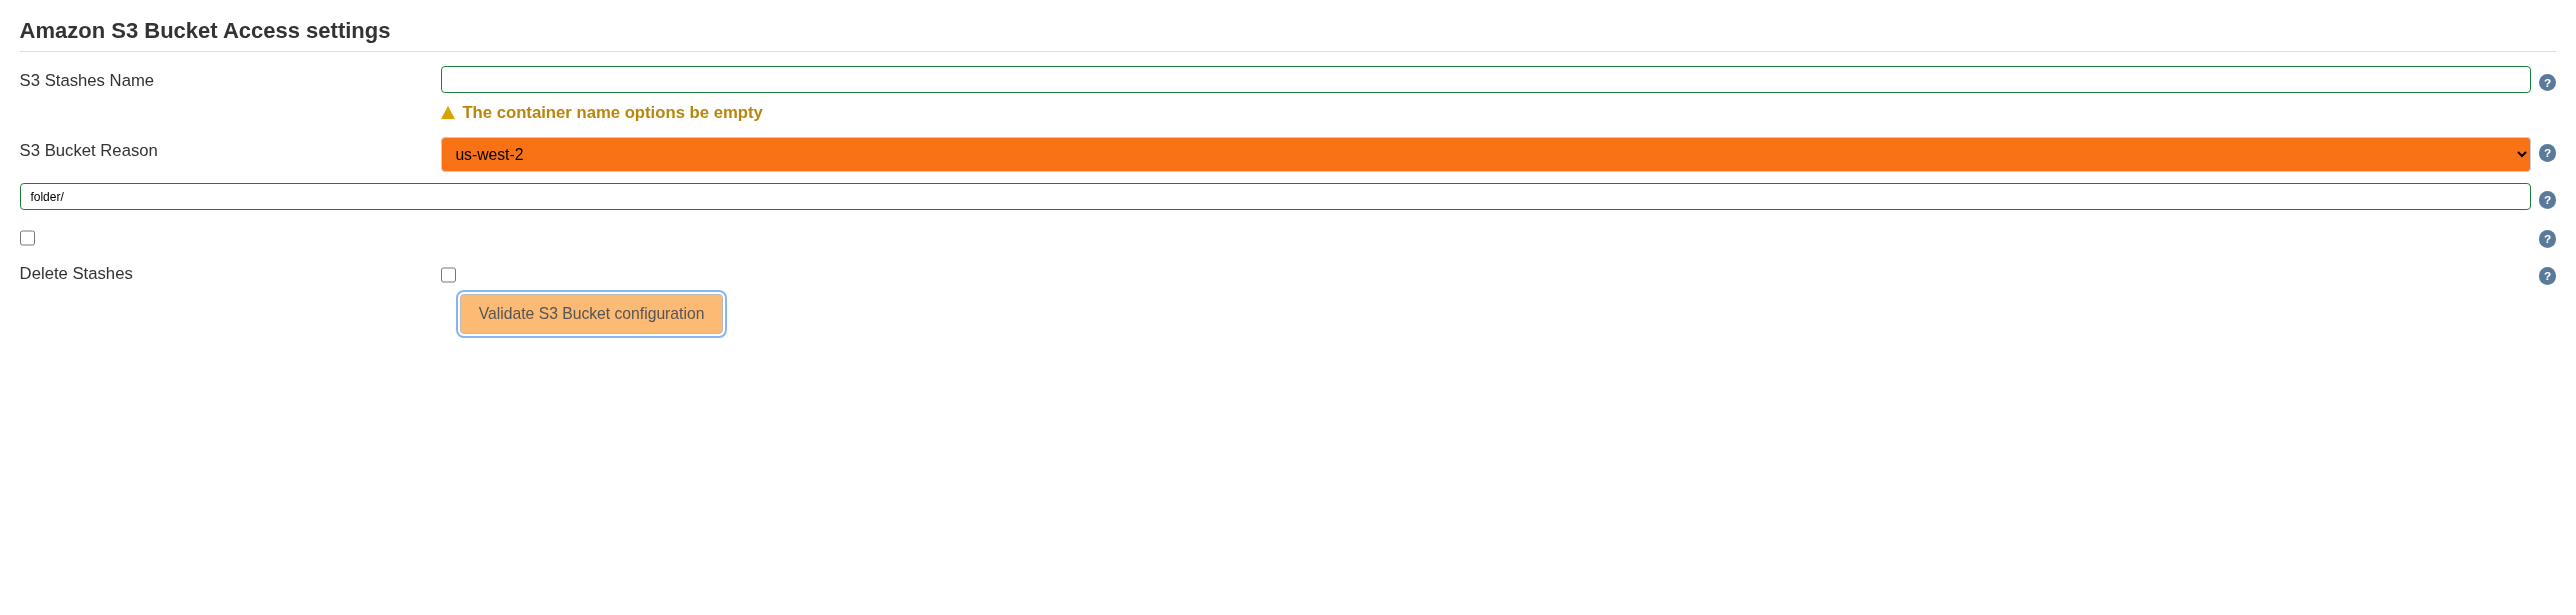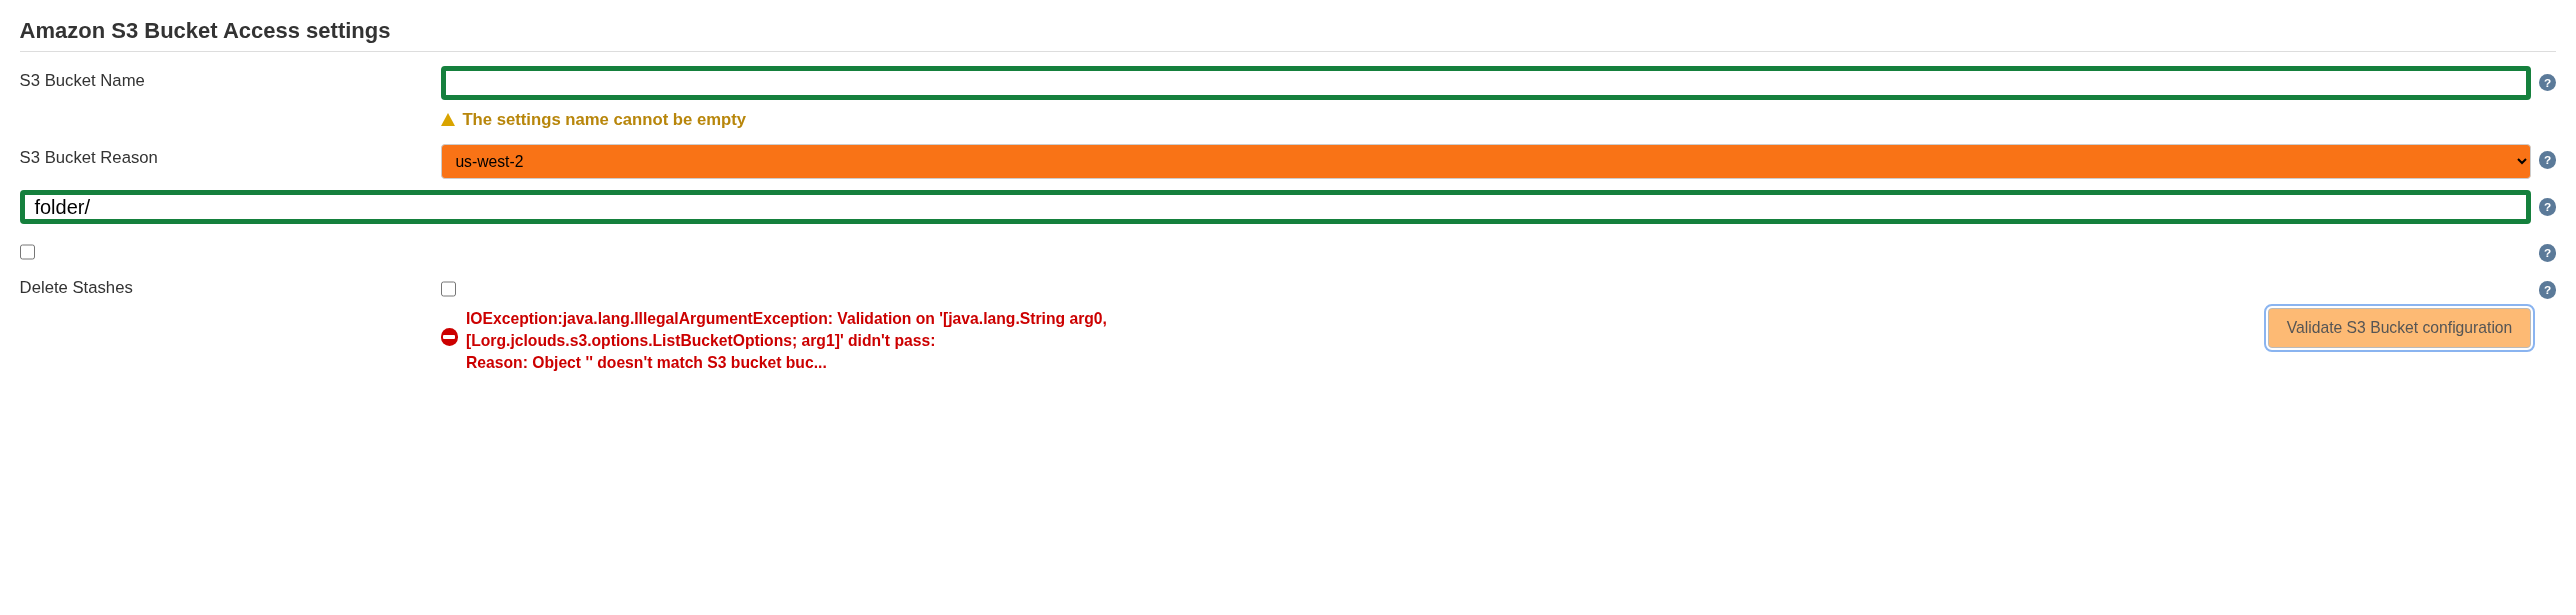--- a/index.html
+++ b/index.html
@@ -31,24 +31,24 @@
       color: #333;
     }
     .input-col {
       flex: 1;
       display: flex;
       align-items: flex-start;
     }
     .input-col input[type="text"] {
       flex: 1;
       padding: 5.9px 9.8px;
-      font-size: 20px;
-      border: 5px solid #15803d;
+      font-size: 12px;
+      border: 1px solid #15803d;
       border-radius: 3.9px;
-      height: 34px;
+      height: 27px;
     }
     .input-col select {
       flex: 1;
       padding: 5.9px 9.8px;
       font-size: 15.7px;
       border: 1px solid #ccc;
       border-radius: 3.9px;
       height: 35px;
       background: #f97316;
     }
@@ -150,29 +150,29 @@
       flex-shrink: 0;
     }
   </style>
 </head>
 <body>
 
 <div class="section-title">Amazon S3 Bucket Access settings</div>
 <div class="divider"></div>
 
 <div class="form-row">
-  <div class="label-col">S3 Bucket Name</div>
+  <div class="label-col">S3 Stashes Name</div>
   <div class="input-col">
     <input type="text" value="" style="">
     <span class="help-icon">?</span>
   </div>
 </div>
 <div class="warning-row">
   <span class="warning-icon"></span>
-  <span class="warning-text">The settings name cannot be empty</span>
+  <span class="warning-text">The container name options be empty</span>
 </div>
 
 <div class="form-row">
   <div class="label-col">S3 Bucket Reason</div>
   <div class="input-col">
     <select>
       <option>us-west-2</option>
     </select>
     <span class="help-icon">?</span>
   </div>
@@ -196,21 +196,16 @@
 <div class="form-row">
   <div class="label-col">Delete Stashes</div>
   <div class="input-col">
     <input type="checkbox" class="checkbox" style="">
     <div style="flex:1"></div>
     <span class="help-icon">?</span>
   </div>
 </div>
 
 <div class="error-row">
-  <div class="error-left">
-    <span class="error-icon"></span>
-    <div class="error-text" style="white-space:pre-line">IOException:java.lang.IllegalArgumentException: Validation on '[java.lang.String arg0, [Lorg.jclouds.s3.options.ListBucketOptions; arg1]' didn't pass:
-Reason: Object '' doesn't match S3 bucket buc...</div>
-  </div>
   <button class="validate-button">Validate S3 Bucket configuration</button>
   <div class="help-spacer"></div>
 </div>
 
 
 </body></html>

